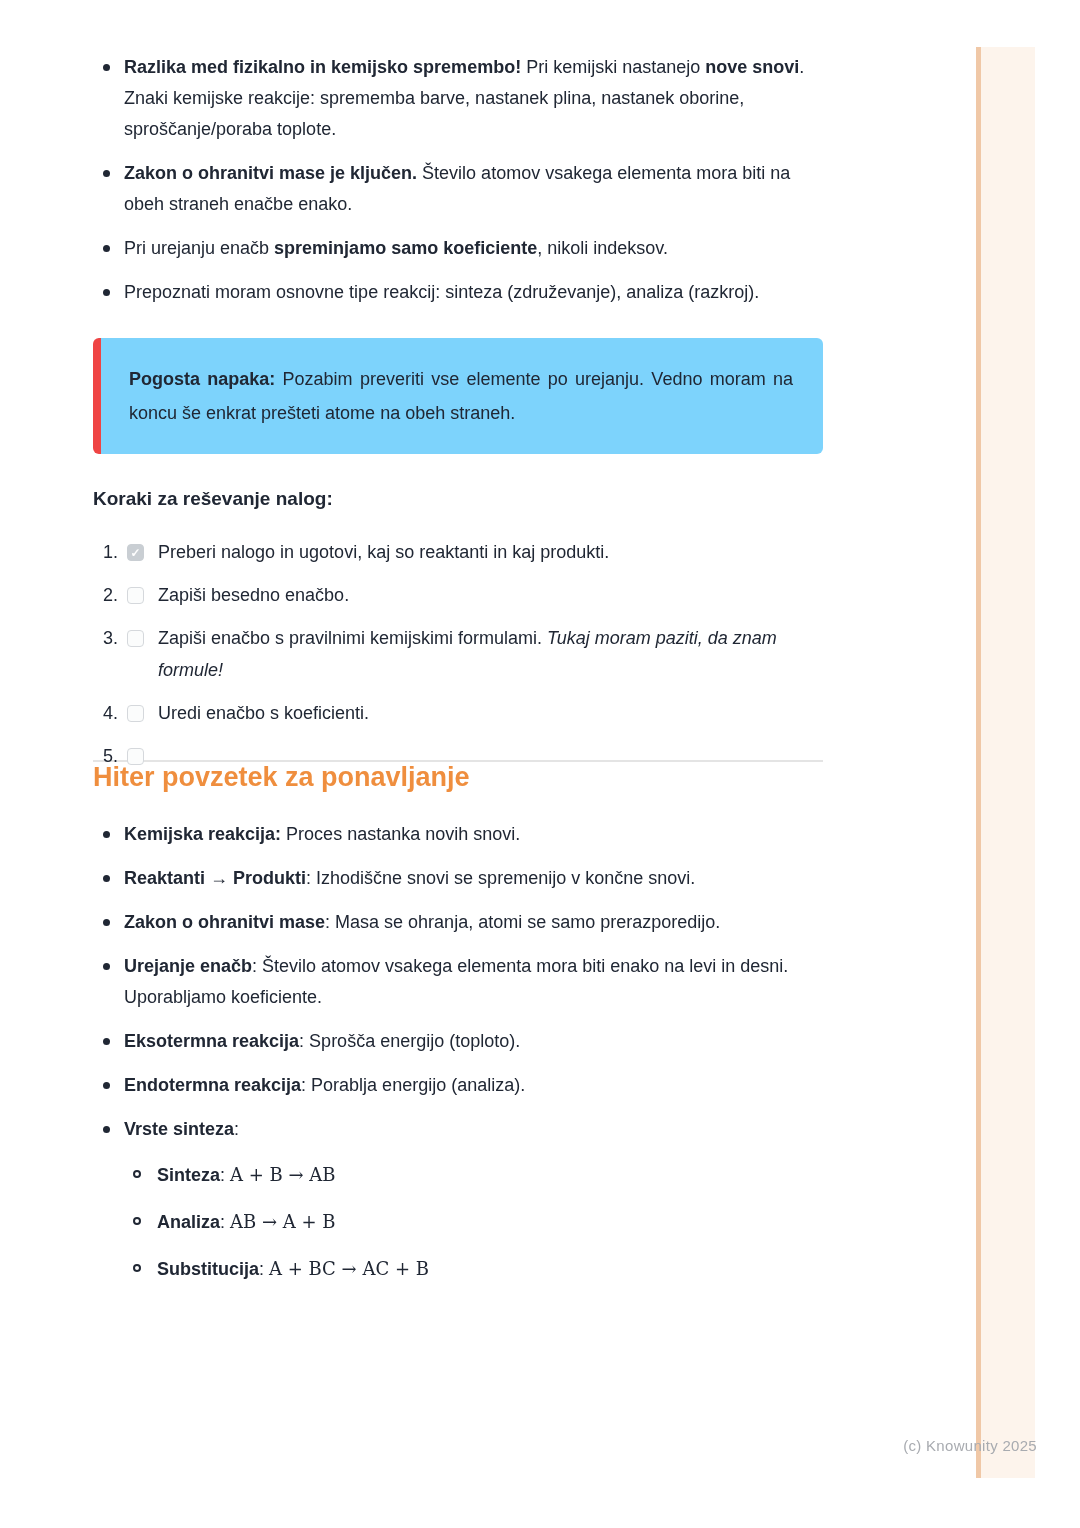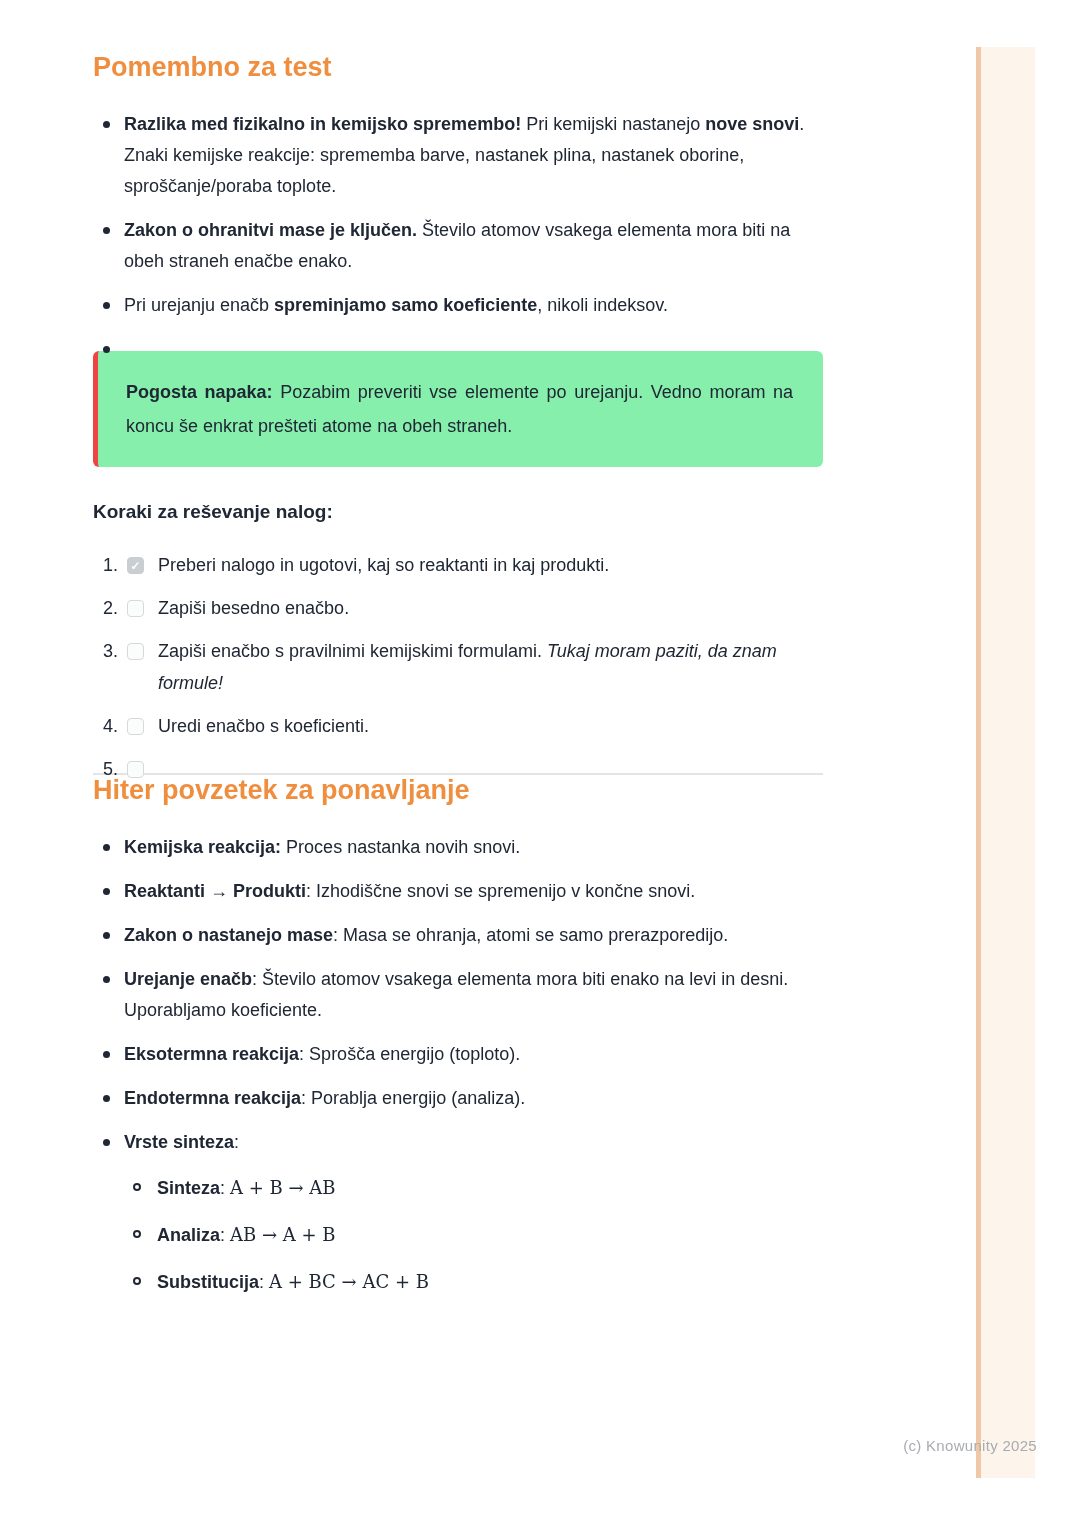--- a/index.html
+++ b/index.html
@@ -63,22 +63,22 @@
   }
   .b { font-weight: 700; }
   .it { font-style: italic; }
   .math {
     font-family: "DejaVu Serif", serif;
     font-size: 18px;
   }
 
   .callout {
     margin-top: 30px;
-    background: #86efac;
-    border-left: 5px solid #ef4444;
+    background: #7dd3fc;
+    border-left: 8px solid #ef4444;
     border-radius: 6px;
     padding: 24px 30px 24px 28px;
     font-size: 18px;
     line-height: 34px;
     text-align: justify;
   }
 
   .steps-heading {
     margin-top: 34px;
     font-size: 19px;
@@ -153,37 +153,37 @@
     text-align: right;
   }
 </style>
 </head>
 <body>
 
 <div class="edge-strip"></div>
 
 <div class="content">
 
-  <h1 class="section-title">Pomembno za test</h1>
 
   <ul class="bullet-list">
     <li>
       <span class="dot"></span>
       <span class="b">Razlika med fizikalno in kemijsko spremembo!</span><span> Pri kemijski nastanejo </span><span class="b">nove snovi</span><span>. Znaki kemijske reakcije: sprememba barve, nastanek plina, nastanek oborine, sproščanje/poraba toplote.</span>
     </li>
     <li>
       <span class="dot"></span>
       <span class="b">Zakon o ohranitvi mase je ključen.</span><span> Število atomov vsakega elementa mora biti na obeh straneh enačbe enako.</span>
     </li>
     <li>
       <span class="dot"></span>
       <span>Pri urejanju enačb </span><span class="b">spreminjamo samo koeficiente</span><span>, nikoli indeksov.</span>
     </li>
     <li>
       <span class="dot"></span>
+      <span>Prepoznati moram osnovne tipe reakcij: sinteza (združevanje), analiza (razkroj).</span>
     </li>
   </ul>
 
   <div class="callout">
     <span class="b">Pogosta napaka:</span><span> Pozabim preveriti vse elemente po urejanju. Vedno moram na koncu še enkrat prešteti atome na obeh straneh.</span>
   </div>
 
   <div class="steps-heading">Koraki za reševanje nalog:</div>
 
   <ol class="steps-list">
@@ -223,21 +223,21 @@
     <li>
       <span class="dot"></span>
       <span class="b">Kemijska reakcija:</span><span> Proces nastanka novih snovi.</span>
     </li>
     <li>
       <span class="dot"></span>
       <span class="b">Reaktanti → Produkti</span><span>: Izhodiščne snovi se spremenijo v končne snovi.</span>
     </li>
     <li>
       <span class="dot"></span>
-      <span class="b">Zakon o nastanejo mase</span><span>: Masa se ohranja, atomi se samo prerazporedijo.</span>
+      <span class="b">Zakon o ohranitvi mase</span><span>: Masa se ohranja, atomi se samo prerazporedijo.</span>
     </li>
     <li>
       <span class="dot"></span>
       <span class="b">Urejanje enačb</span><span>: Število atomov vsakega elementa mora biti enako na levi in desni. Uporabljamo koeficiente.</span>
     </li>
     <li>
       <span class="dot"></span>
       <span class="b">Eksotermna reakcija</span><span>: Sprošča energijo (toploto).</span>
     </li>
     <li>

